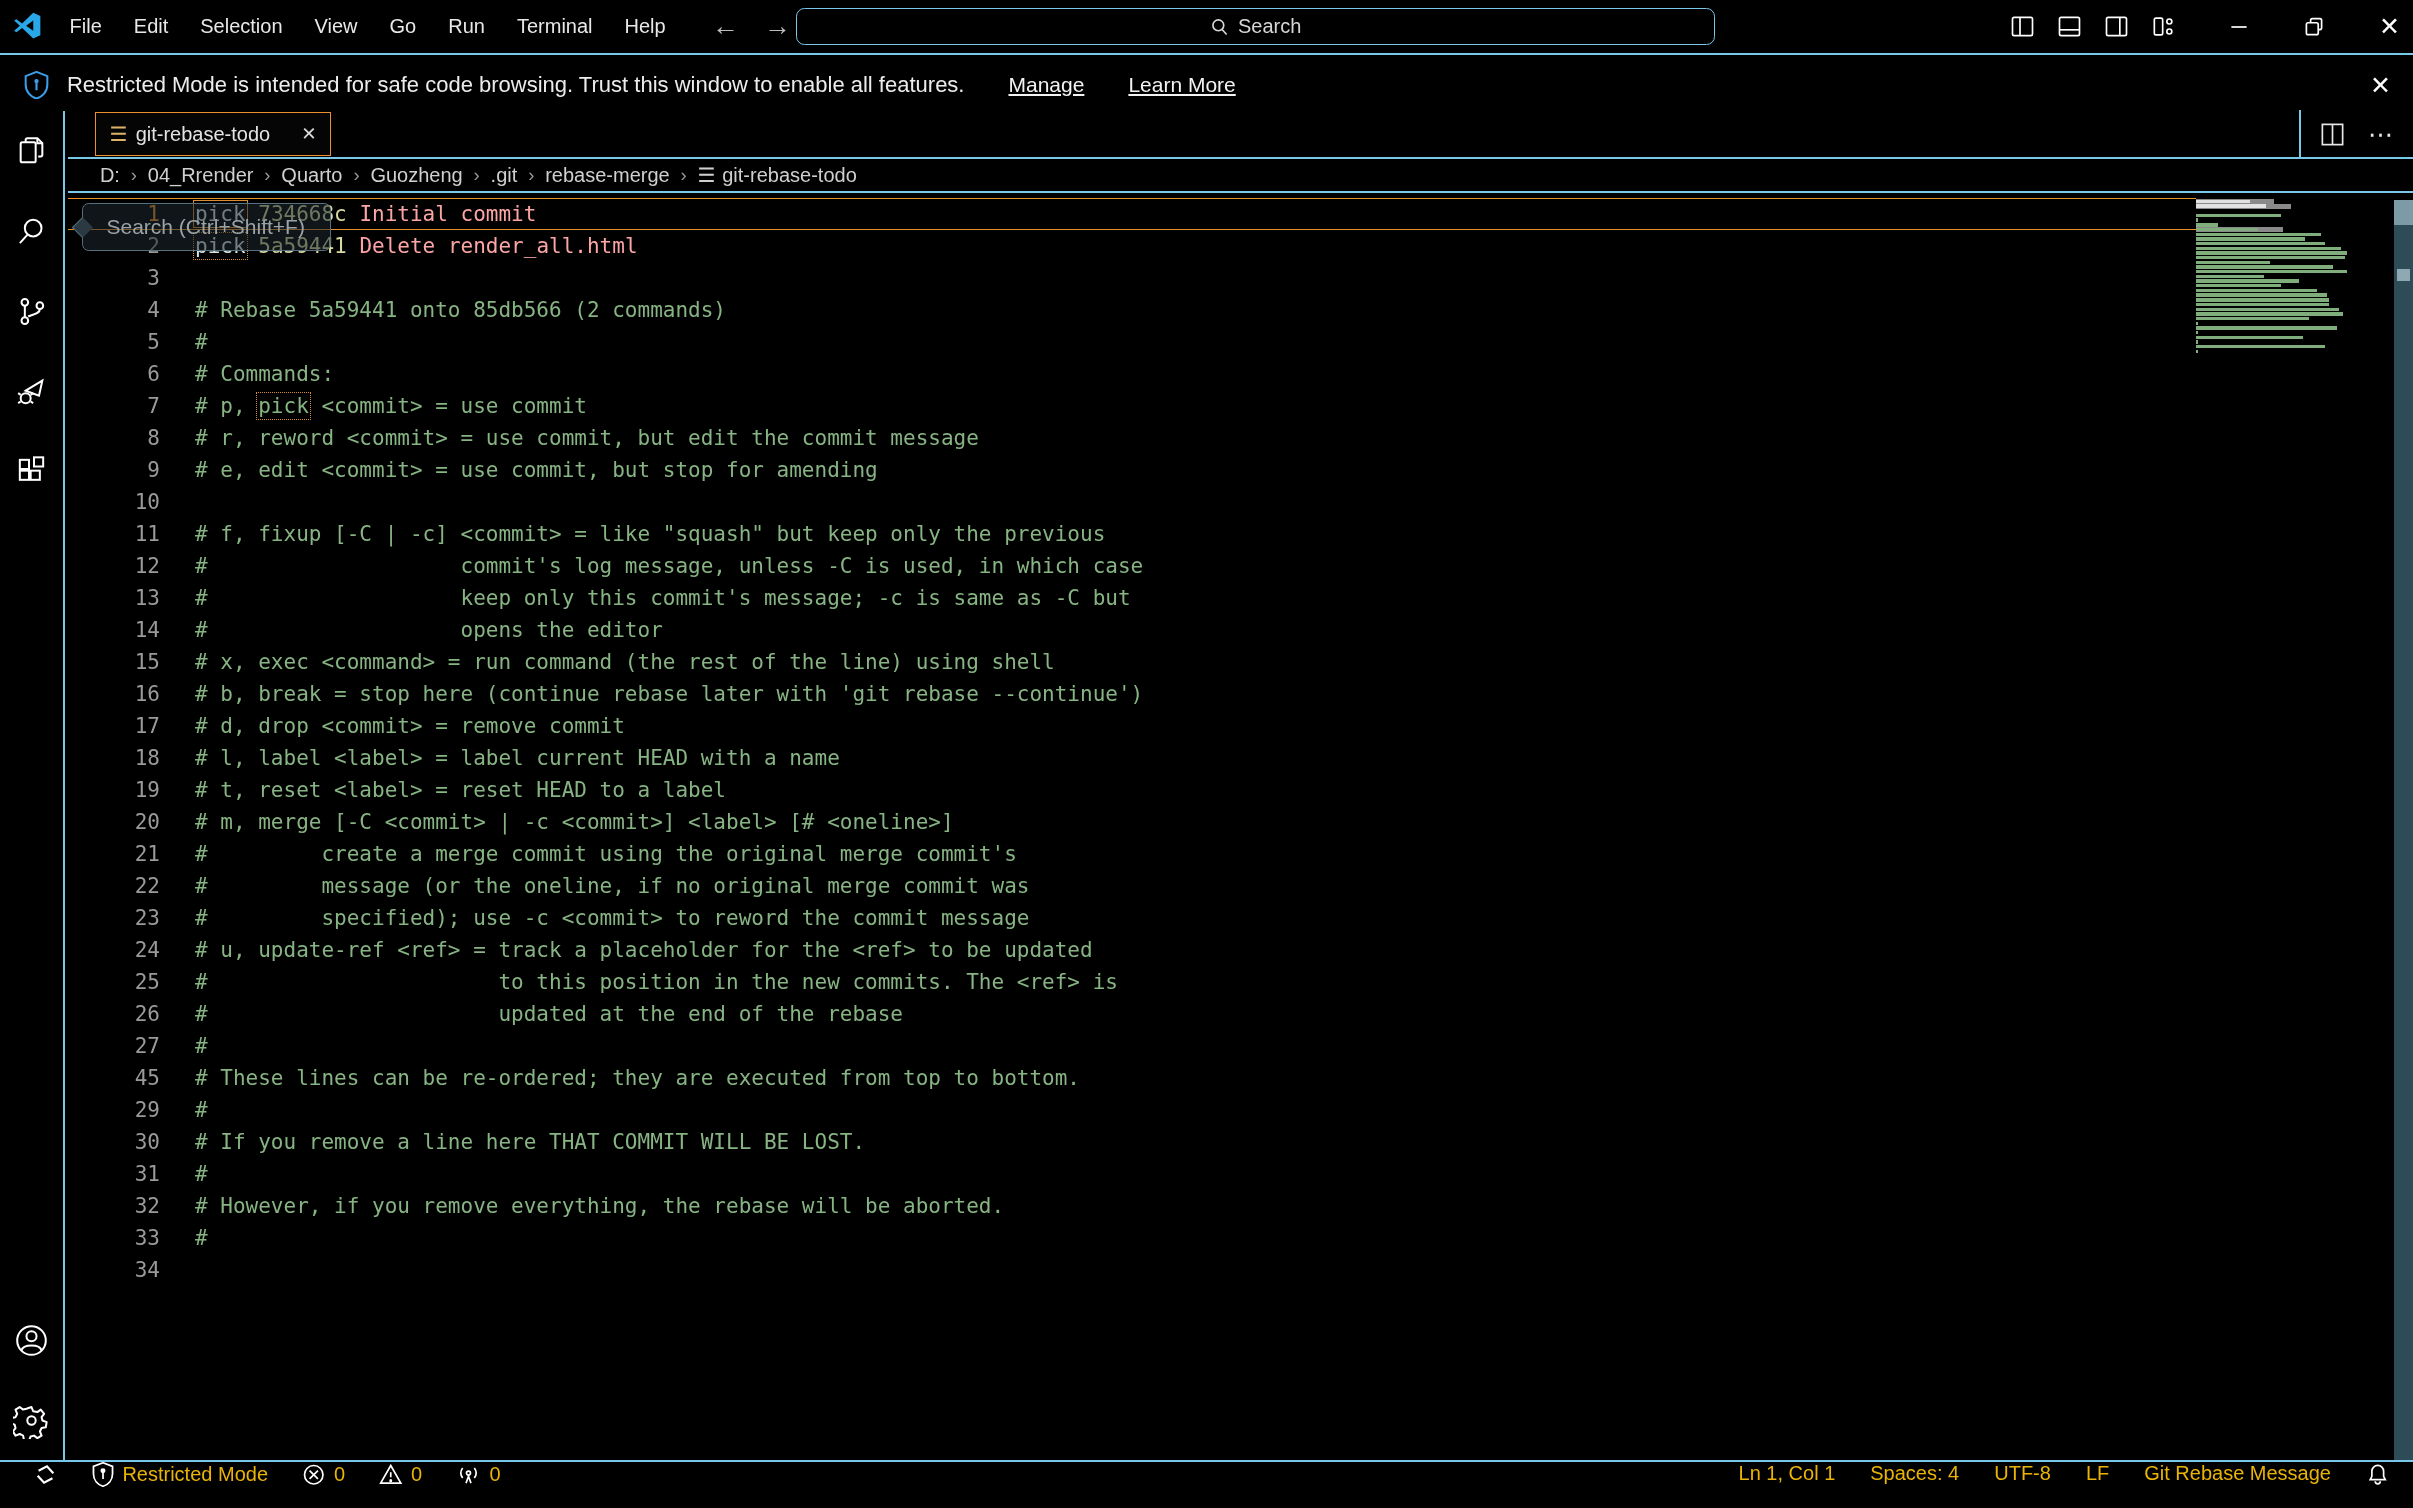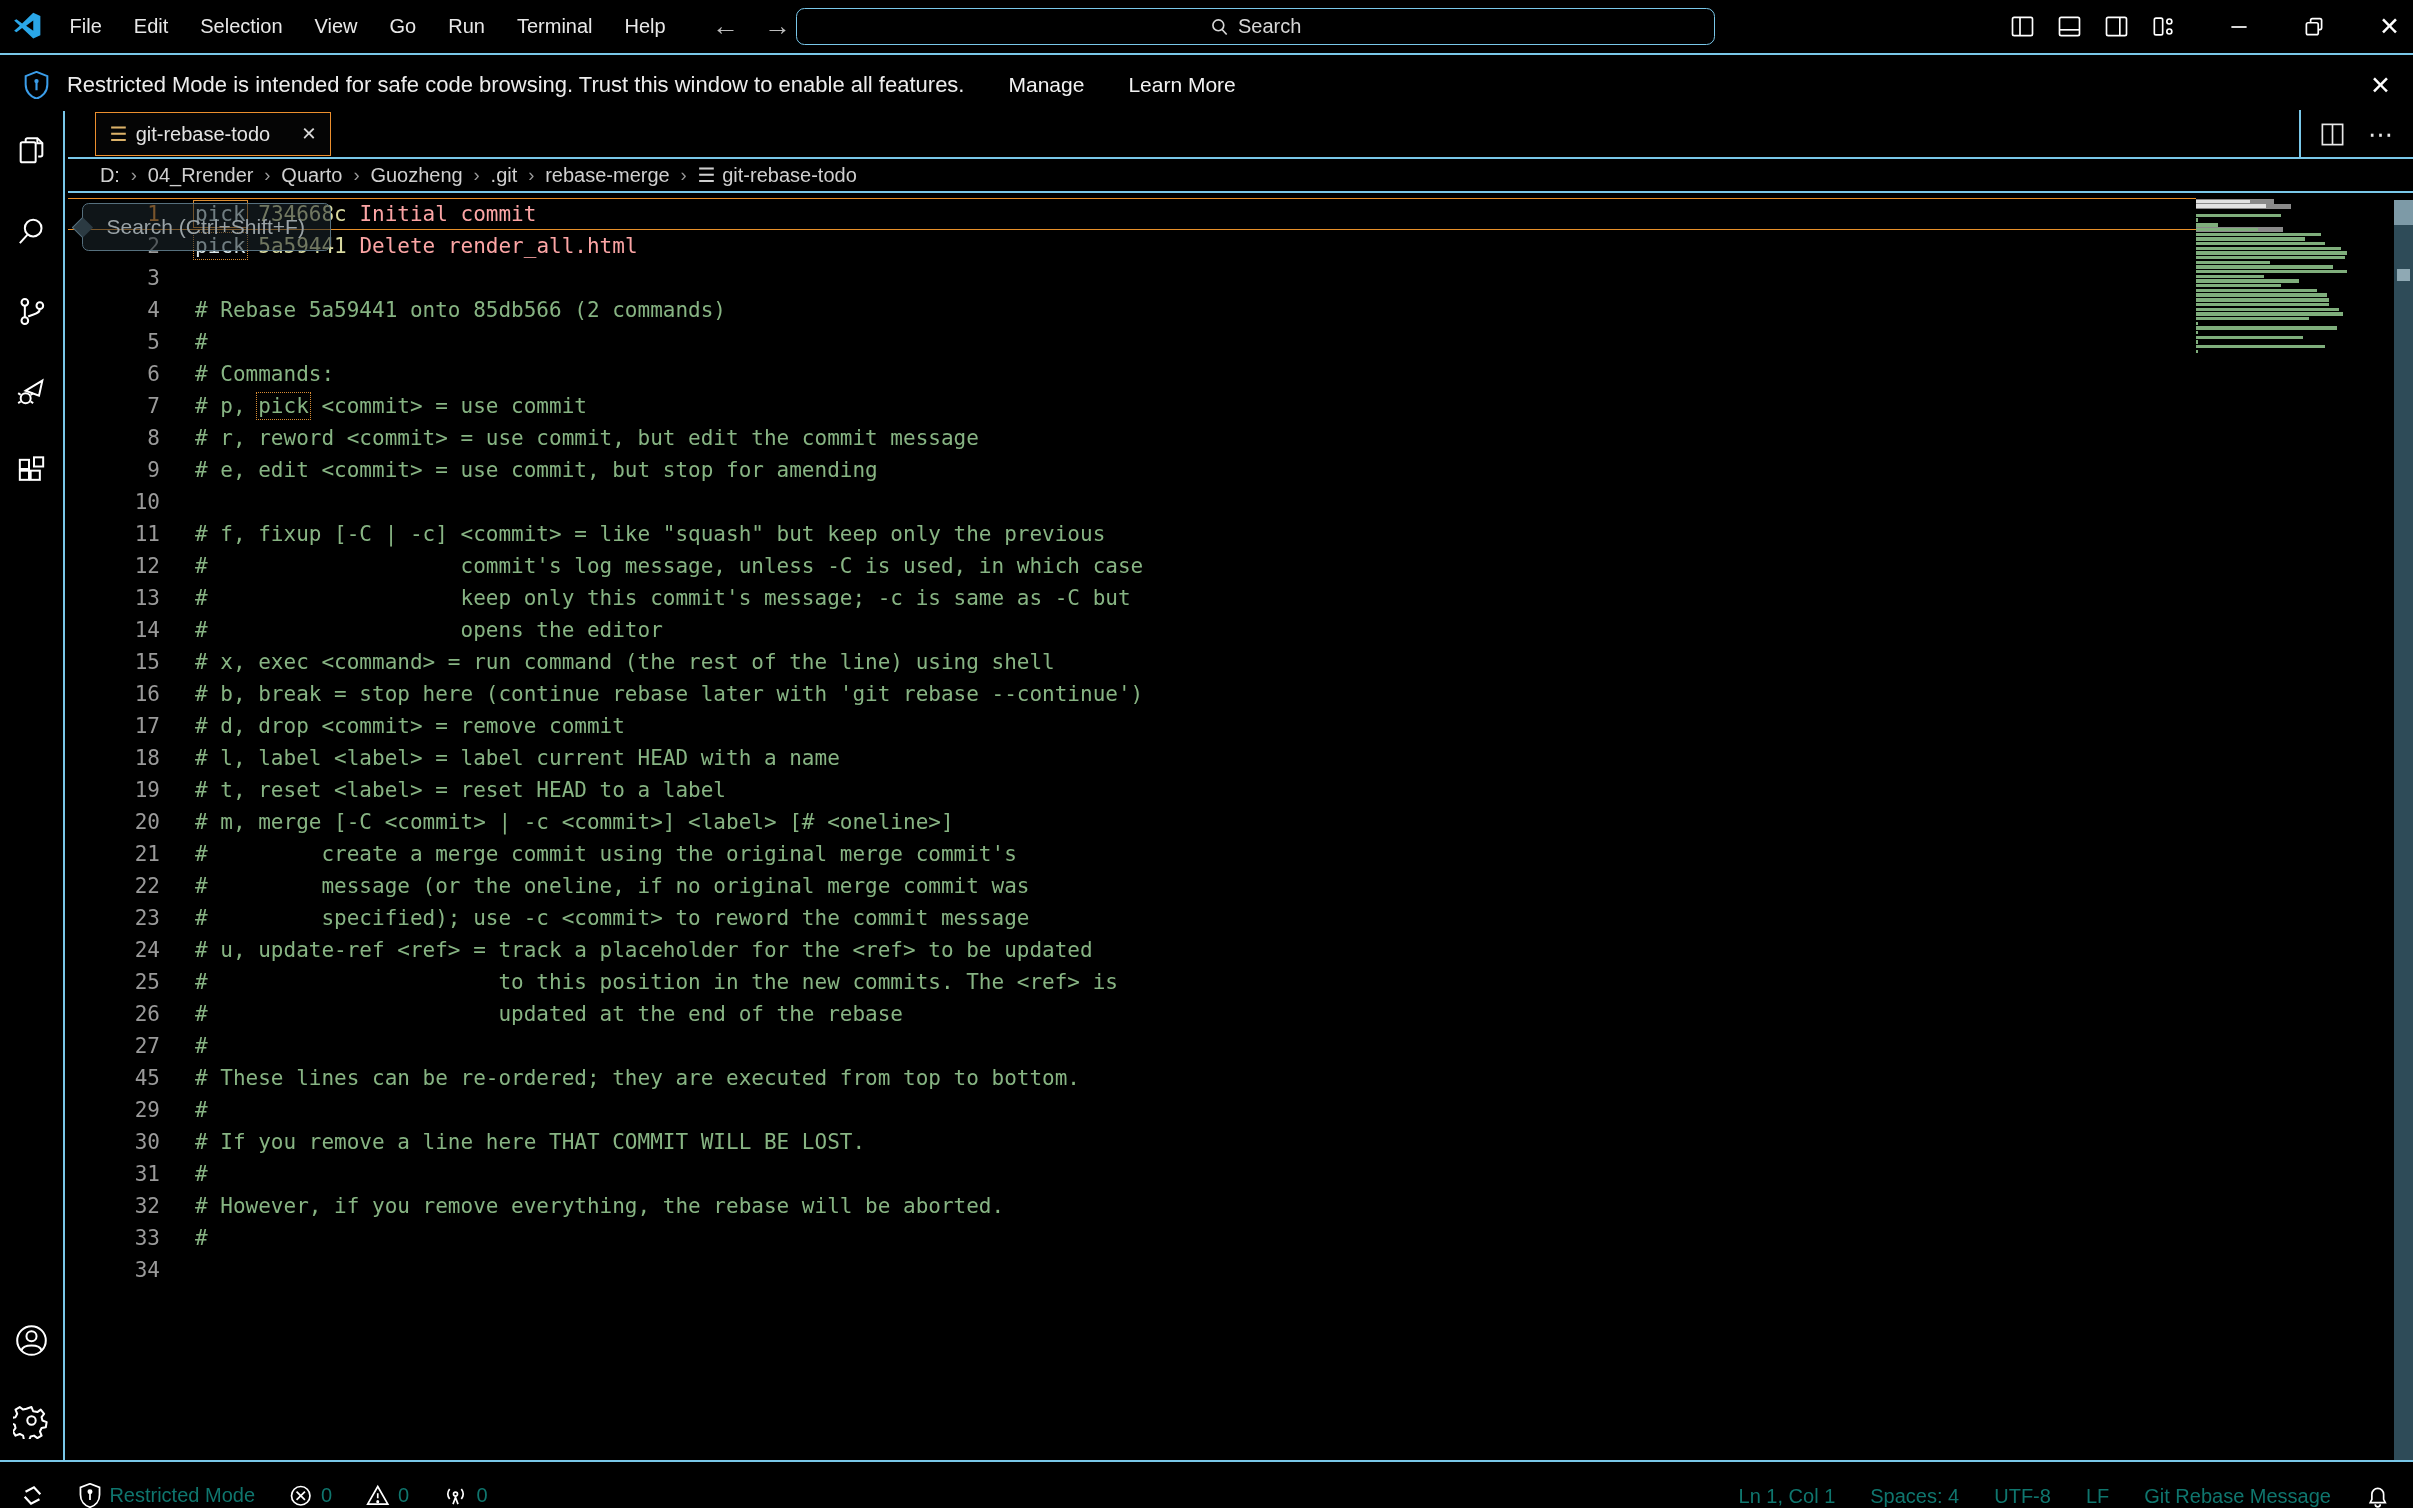--- a/index.html
+++ b/index.html
@@ -24,21 +24,21 @@
   .win-icon { width:47px; height:53px; display:flex; align-items:center; justify-content:center;
               color:#fff; }
   .win-icon.spaced { margin-left:28.5px; }
   .win-icon svg { stroke:#fff; fill:none; stroke-width:2; }
   .close-glyph { font-size:25px; color:#fff; }
 
   
   .banner { position:absolute; left:0; top:58px; width:100%; height:54px;
             display:flex; align-items:center; padding-left:23.5px; }
   .banner-text { color:#ececec; font-size:22px; margin-left:18.4px; }
-  .banner-link { color:#f2f2f2; font-size:21px; margin-left:44px; }
+  .banner-link { color:#f2f2f2; font-size:21px; text-decoration:underline; margin-left:44px; }
   .banner-close { position:absolute; right:22px; font-size:25px; color:#fff; }
 
   
   .activitybar { position:absolute; left:0; top:111px; bottom:48px; width:65px;
                  border-right:2.5px solid #79c7e9; display:flex; flex-direction:column;
                  align-items:center; }
   .act-icon { width:63px; height:80px; display:flex; align-items:center; justify-content:center; }
   .act-icon svg { stroke:#fff; fill:none; stroke-width:2.4; }
   .act-bottom { margin-top:auto; display:flex; flex-direction:column; }
 
@@ -88,22 +88,22 @@
   .tooltip { position:absolute; left:82px; top:203px; height:48px; z-index:30;
              background:rgba(28,38,44,0.55); border:1.7px solid #56707e; border-radius:6.7px;
              color:#9aa3a7; font-size:21px; display:flex; align-items:center;
              padding:0 25px 0 23.5px; }
   .tooltip-arrow { position:absolute; left:-8.4px; top:16px; width:15px; height:15px;
                    transform:rotate(45deg); background:#2b3a42; border-left:1.7px solid #56707e;
                    border-bottom:1.7px solid #56707e; }
 
   
   .statusbar { position:absolute; left:0; bottom:0; width:100%; height:48px;
-               border-top:2.5px solid #79c7e9; display:flex; align-items:flex-end;
-               color:#0f766e; font-size:20px; }
+               border-top:2.5px solid #79c7e9; display:flex; align-items:flex-start;
+               color:#eab308; font-size:20px;padding-left:13px; }
   .sb-left { display:flex; align-items:center; gap:34px; padding-left:20px; }
   .sb-right { margin-left:auto; display:flex; align-items:center; gap:35px; padding-right:23.5px; }
   .sb-item { display:flex; align-items:center; gap:8.4px; }
   .sb-item svg { stroke:#fff; fill:none; stroke-width:2; }
 </style>
 </head>
 <body>
 
 <div class="app">
 

